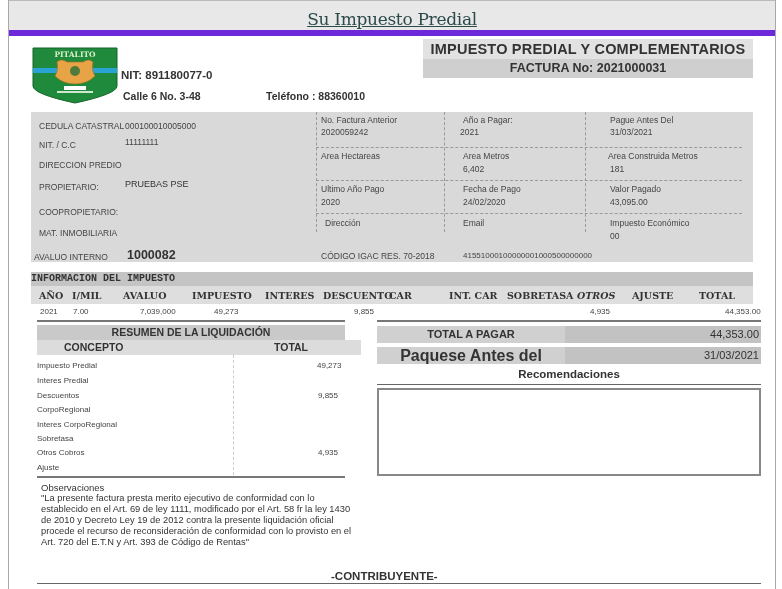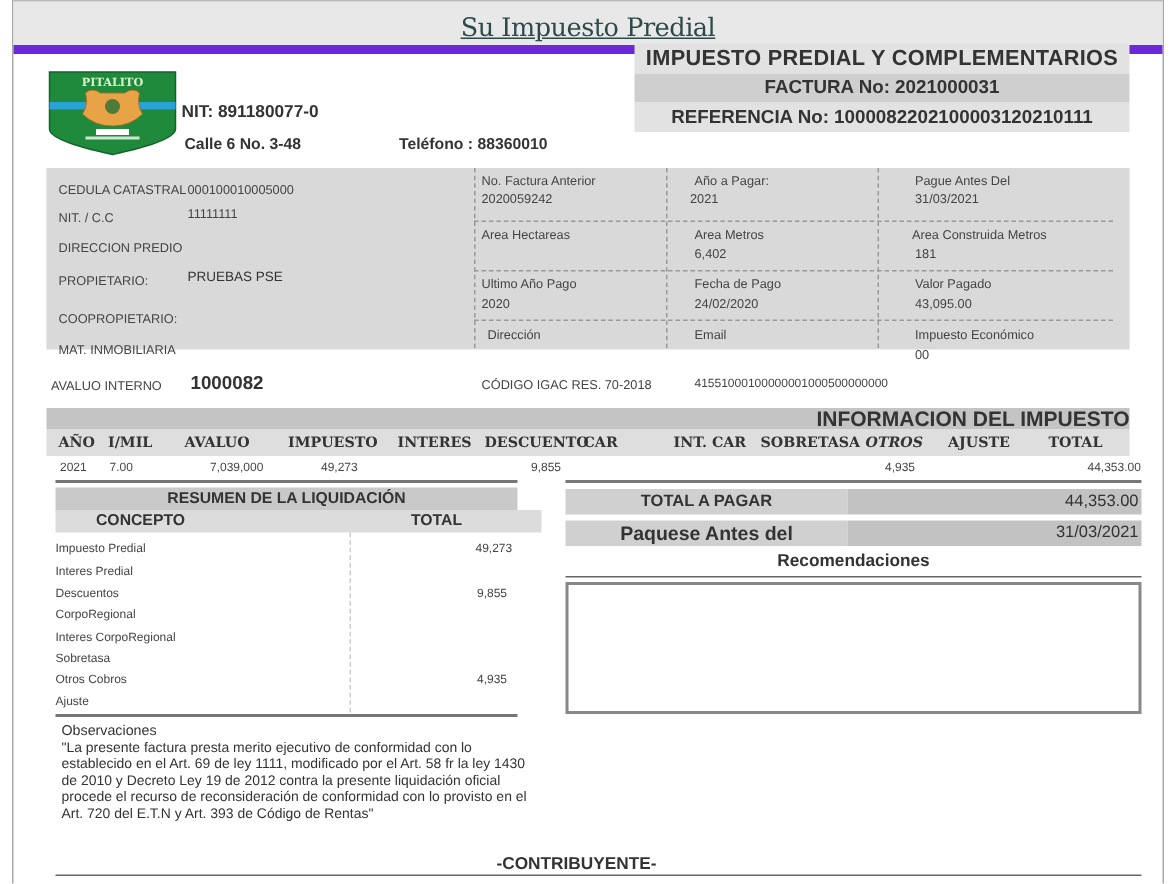--- a/index.html
+++ b/index.html
@@ -6,33 +6,33 @@
   html, body { width: 782px; height: 589px; overflow: hidden; background: #fff; font-family: "Liberation Sans", sans-serif; color: #222; }
   .frame { position: absolute; left: 8px; top: 0; width: 768px; height: 589px; border-left: 1px solid #a8a8a8; border-right: 1px solid #a8a8a8; background: #fff; }
   .topbar { position: absolute; left: 0; top: 0; width: 766px; height: 36px; background: #e8e8e8; border-top: 1px solid #bbb; border-bottom: 6px solid #6d28d9; text-align: center; }
   .topbar .title { font-family: "DejaVu Serif", serif; font-size: 17px; color: #2d4a4a; text-decoration: underline; line-height: 36px; letter-spacing: -0.3px; }
 
   .logo { position: absolute; left: 22px; top: 46px; width: 88px; height: 58px; }
   .nit { position: absolute; left: 112px; top: 69px; font-size: 11.5px; font-weight: bold; color: #333; }
   .addr { position: absolute; left: 114px; top: 90px; font-size: 10.5px; font-weight: bold; color: #333; }
   .tel { position: absolute; left: 257px; top: 90px; font-size: 10.5px; font-weight: bold; color: #333; }
 
-  .hdrbox { position: absolute; left: 414px; top: 29px; width: 330px; }
+  .hdrbox { position: absolute; left: 414px; top: 39px; width: 330px; }
   .hdrbox .r { text-align: center; font-weight: bold; color: #333; }
   .hdrbox .r1 { height: 20px; line-height: 20px; font-size: 14.5px; background: #e2e2e2; letter-spacing: 0.2px; }
   .hdrbox .r2 { height: 19px; line-height: 19px; font-size: 12.5px; background: #cfcfcf; }
   .hdrbox .r3 { height: 20px; line-height: 20px; font-size: 12.5px; background: #e2e2e2; }
 
-  .infobox { position: absolute; left: 22px; top: 112px; width: 722px; height: 121px; background: #d9d9d9; }
+  .infobox { position: absolute; left: 22px; top: 112px; width: 722px; height: 150px; background: #d9d9d9; }
   .lbl { position: absolute; font-size: 8.5px; color: #444; }
   .val { position: absolute; font-size: 8.5px; color: #444; }
   .vd { position: absolute; border-left: 1px dashed #999; }
   .hd { position: absolute; border-top: 1px dashed #999; }
 
-  .imp-title { position: absolute; left: 22px; top: 272px; width: 722px; height: 14px; background: #c4c4c4; text-align: right; font-size: 14px; font-weight: bold; color: #333; font-family: Liberation Sans, sans-serif; line-height: 14px; }
+  .imp-title { position: absolute; left: 22px; top: 272px; width: 722px; height: 14px; background: #c4c4c4; text-align: left; font-size: 10px; font-weight: bold; color: #333; font-family: Liberation Mono, monospace; line-height: 14px; }
   .imp-head { position: absolute; left: 22px; top: 286px; width: 722px; height: 18px; background: #dedede; }
   .imp-head span { position: absolute; top: 4px; font-family: "DejaVu Serif", serif; font-weight: bold; font-size: 9.5px; color: #333; }
   .imp-row span { position: absolute; top: 307px; font-size: 8px; color: #444; }
   .rule { position: absolute; height: 2px; background: #777; }
 
   .res-title { position: absolute; left: 28px; top: 325px; width: 308px; height: 15px; background: #c9c9c9; text-align: center; font-weight: bold; font-size: 10.5px; color: #333; line-height: 15px; }
   .res-head { position: absolute; left: 28px; top: 340px; width: 324px; height: 15px; background: #dcdcdc; }
   .res-head span { position: absolute; font-weight: bold; font-size: 10.5px; color: #333; top: 1px; }
   .res-row span { position: absolute; font-size: 8px; color: #444; }
   .res-vd { position: absolute; left: 224px; top: 355px; height: 120px; border-left: 1px dashed #ccc; }
@@ -66,21 +66,20 @@
     <rect x="26" y="45" width="36" height="2" fill="#cfe6cf"></rect>
   </svg>
 
   <div class="nit">NIT: 891180077-0</div>
   <div class="addr">Calle 6 No. 3-48</div>
   <div class="tel">Teléfono : 88360010</div>
 
   <div class="hdrbox">
     <div class="r r1">IMPUESTO PREDIAL Y COMPLEMENTARIOS</div>
     <div class="r r2">FACTURA No: 2021000031</div>
-    <div class="r r3">REFERENCIA No: 1000082202100003120210111</div>
   </div>
 
   <div class="infobox">
     <span class="lbl" style="left:8px;top:9px;">CEDULA CATASTRAL</span>
     <span class="val" style="left:94px;top:9px;">000100010005000</span>
     <span class="lbl" style="left:8px;top:28px;">NIT. / C.C</span>
     <span class="val" style="left:94px;top:25px;">11111111</span>
     <span class="lbl" style="left:8px;top:48px;">DIRECCION PREDIO</span>
     <span class="lbl" style="left:8px;top:70px;">PROPIETARIO:</span>
     <span class="val" style="left:94px;top:67px;font-size:9px;color:#333;">PRUEBAS PSE</span>
@@ -172,21 +171,21 @@
     <span style="left:309px;top:448px;">4,935</span>
     <span style="left:28px;top:463px;">Ajuste</span>
   </div>
   <div class="rule" style="left:28px;top:476px;width:308px;"></div>
 
   <div class="pay-row" style="top:326px;">
     <div class="k" style="font-size:11px;line-height:17px;">TOTAL A PAGAR</div>
     <div class="v">44,353.00</div>
   </div>
   <div class="pay-row" style="top:347px;">
-    <div class="k" style="font-size:13px;line-height:17px;">Paquese Antes del</div>
+    <div class="k" style="font-size:16px;line-height:17px;">Paquese Antes del</div>
     <div class="v">31/03/2021</div>
   </div>
   <div class="rec-title">Recomendaciones</div>
   <div class="rule" style="left:368px;top:384px;width:384px;height:1px;background:#666;"></div>
   <div class="rec-box"></div>
 
   <div class="obs-title">Observaciones</div>
   <div class="obs-text">"La presente factura presta merito ejecutivo de conformidad con lo establecido en el Art. 69 de ley 1111, modificado por el Art. 58 fr la ley 1430 de 2010 y Decreto Ley 19 de 2012 contra la presente liquidación oficial procede el recurso de reconsideración de conformidad con lo provisto en el Art. 720 del E.T.N y Art. 393 de Código de Rentas"</div>
 
   <div class="contrib">-CONTRIBUYENTE-</div>

